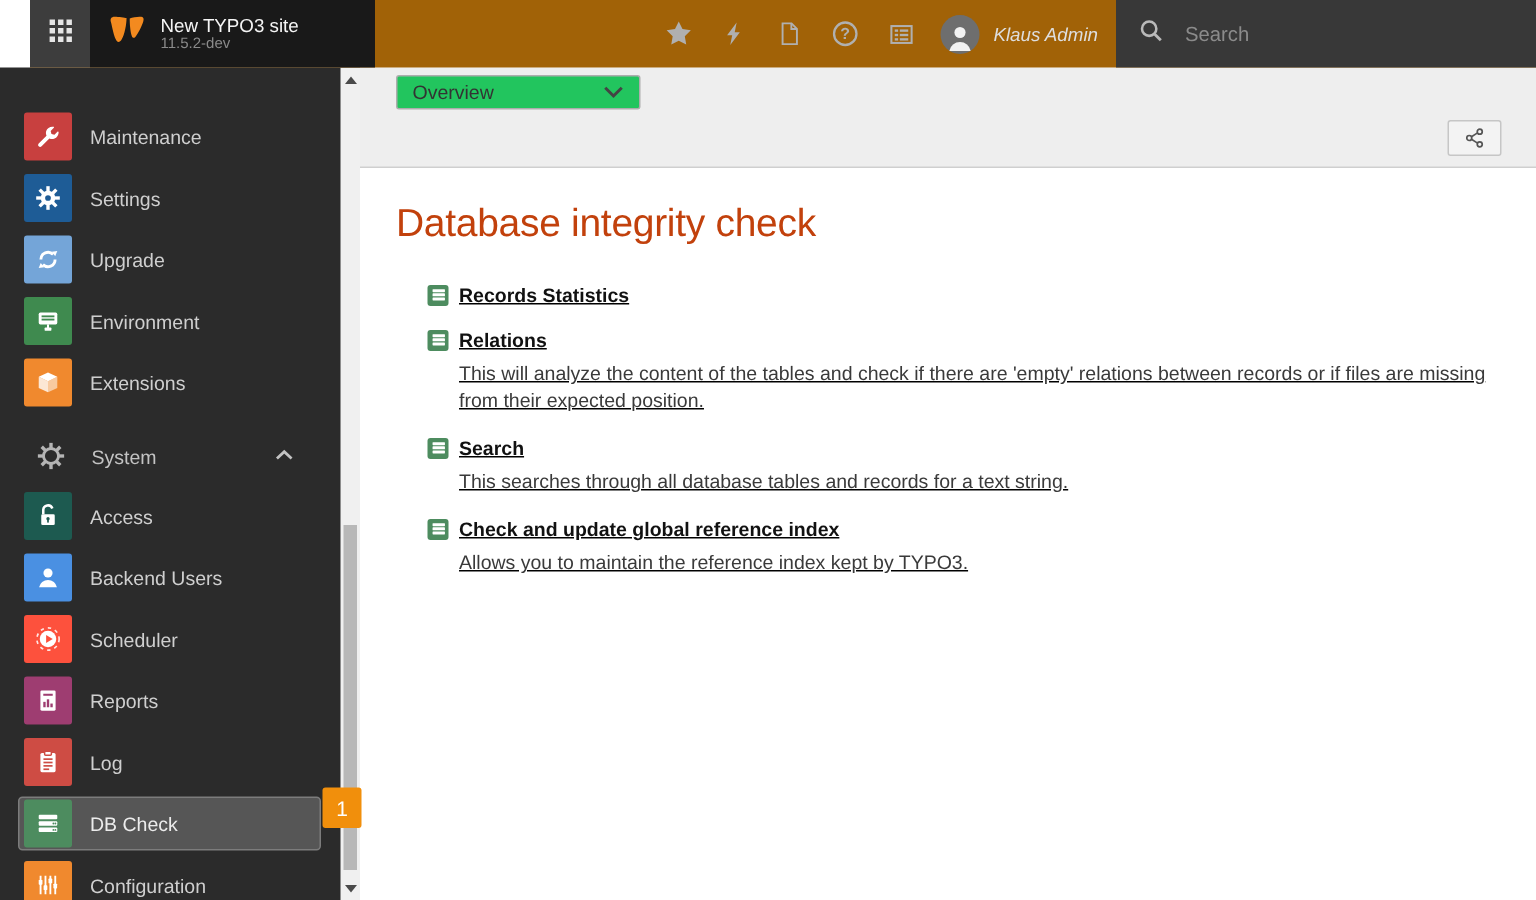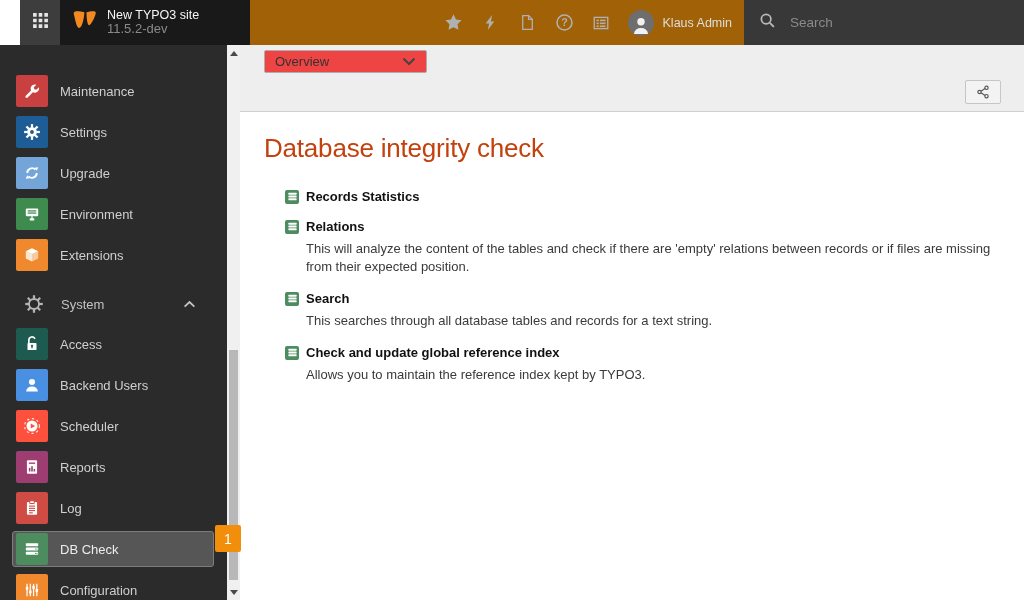--- a/index.html
+++ b/index.html
@@ -12,25 +12,25 @@
   
   .topbar { position:absolute; top:0; left:0; width:1024px; height:45px;
     background:#a16207; display:flex; align-items:stretch; z-index:20;margin-left:20px; }
   .modules-toggle { width:40px; background:#3d3d3d; display:flex;
     align-items:center; justify-content:center; cursor:pointer; }
   .brand { width:190px; background:#191919; display:flex; align-items:center;
     padding-left:11px; }
   .brand-logo { width:28px; height:28px; margin-right:8px; flex:none; }
   .brand-text { line-height:1.15; }
   .brand-title { color:#f5f5f5; font-size:12.5px; }
-  .brand-version { color:#8a8a8a; font-size:13px; }
+  .brand-version { color:#8a8a8a; font-size:10px; }
   .tb-spacer { flex:1; }
   .tb-item { width:37px; display:flex; align-items:center; justify-content:center; cursor:pointer; }
   .tb-item svg { display:block; }
-  .tb-user { display:flex; align-items:center; padding:0 12px 0 8px; cursor:pointer; }
+  .tb-user { display:flex; align-items:center; padding:0 12px 0 8px; cursor:pointer;font-style:italic; }
   .avatar { width:26px; height:26px; border-radius:50%; background:#6e6e6e;
     display:flex; align-items:flex-end; justify-content:center; overflow:hidden; margin-right:9px; }
   .username { color:#dedede; font-size:12.5px; white-space:nowrap; }
   .tb-search { width:300px; background:#383838; display:flex; align-items:center;
     padding:0 15px; }
   .tb-search svg { flex:none; margin-right:12px; }
   .tb-search input { flex:1; background:transparent; border:none; outline:none;
     color:#ccc; font-size:13.5px; font-family:"Liberation Sans",sans-serif; }
   .tb-search input::placeholder { color:#8b8b8b; }
 
@@ -66,32 +66,32 @@
   .tri-down { width:0; height:0; border-left:4px solid transparent;
     border-right:4px solid transparent; border-top:5px solid #4a4a4a; }
   .sb-thumb { position:absolute; left:2px; top:305px; width:9px; height:230px;
     background:#b8b8b8; cursor:pointer; }
 
   
   .content { position:absolute; top:45px; left:240px; width:784px; height:555px;
     background:#fff; }
   .docheader { height:67px; background:#eee; border-bottom:1px solid #cfcfcf; position:relative; }
   .view-select { position:absolute; left:24px; top:5px; width:163px; height:23px;
-    background:#ef4444; border:1px solid #adadad; border-radius:2px;
+    background:#22c55e; border:1px solid #adadad; border-radius:2px;
     display:flex; align-items:center; padding:0 10px; font-size:13px; color:#333; cursor:pointer; }
   .view-select svg { margin-left:auto; }
   .share-btn { position:absolute; right:23px; top:35px; width:36px; height:24px;
     background:#f3f3f3; border:1px solid #c6c6c6; border-radius:2px;
     display:flex; align-items:center; justify-content:center; cursor:pointer; }
 
   .main { padding:21px 24px 0; }
   .page-title { font-size:26px; font-weight:400; color:#c2410c; margin:0 0 25px;
     letter-spacing:-0.2px; }
   .checks { margin-left:21px; }
-  .check { margin-bottom:15px; }
+  .check { margin-bottom:15px;text-decoration:underline; }
   .check-head { display:flex; align-items:center; }
   .check-icon { width:14px; height:14px; border-radius:2px; background:#4d8c5f;
     display:flex; align-items:center; justify-content:center; flex:none; }
   .check-title { margin-left:7px; font-size:13px; font-weight:700; color:#111; }
   .check-desc { margin:6px 0 0 21px; font-size:13px; line-height:18px;
     color:#3a3a3a; max-width:695px; }
 </style>
 </head>
 <body>
 

